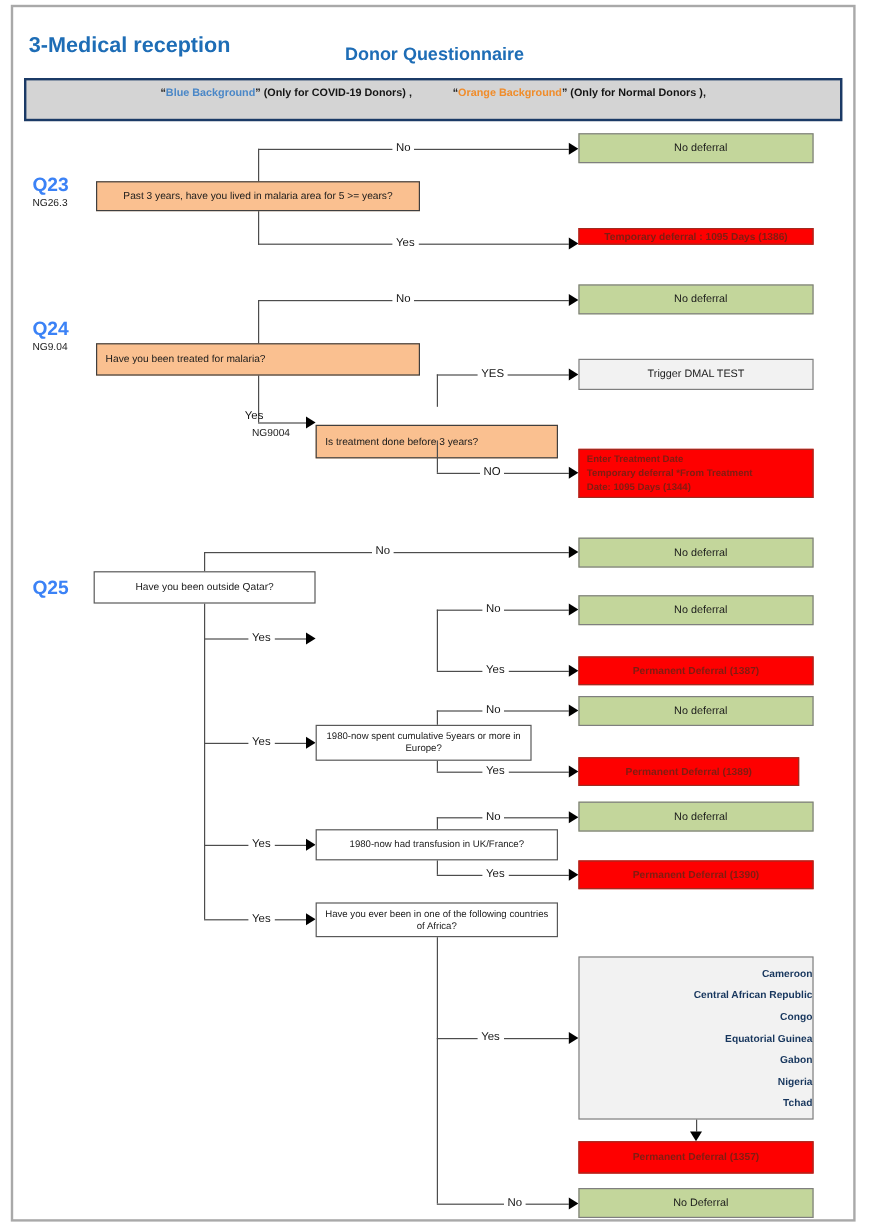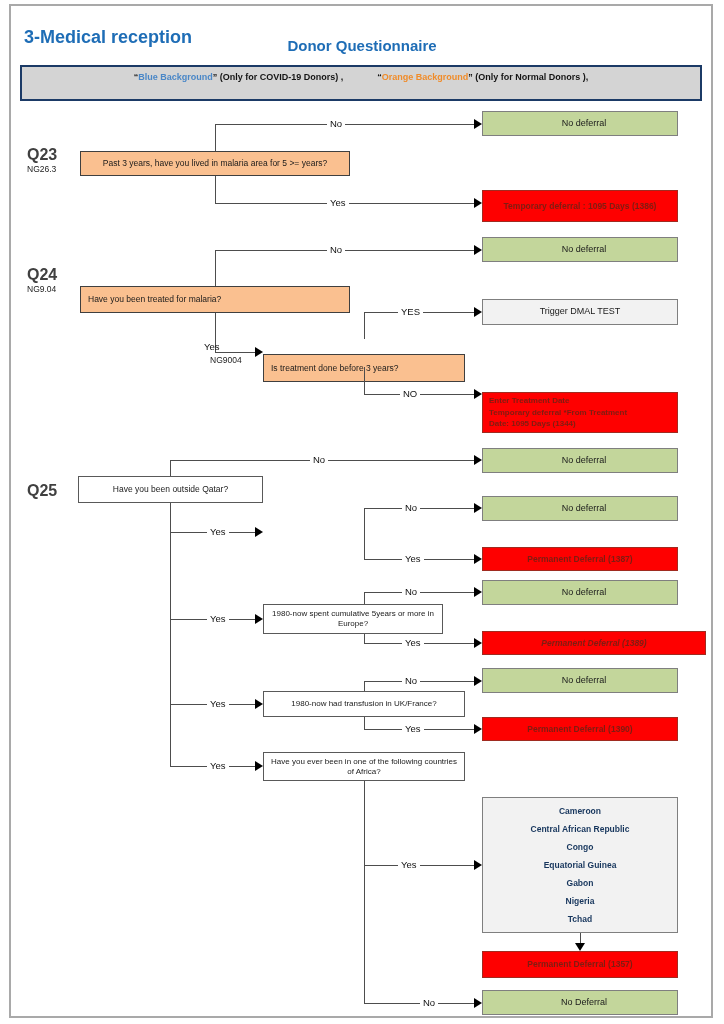--- a/index.html
+++ b/index.html
@@ -28,25 +28,25 @@
   .box{position:absolute;box-sizing:border-box;display:flex;align-items:center;justify-content:center;
        text-align:center;font-size:8.5px;line-height:1.25;color:#1a1a1a;padding:1px 4px;}
   .box.left{justify-content:flex-start;text-align:left;padding-left:7px;margin-top:15px;}
   .green{background:#c3d69b;border:1px solid #7f7f7f;font-size:9px;padding-left:12px;}
   .orange{background:#fac090;border:1px solid #3f3f3f;}
   .whiteb{background:#ffffff;border:1px solid #595959;}
   .grayb{background:#f2f2f2;border:1px solid #7f7f7f;font-size:9px;}
   .redb{background:#fe0000;border:1px solid #a02b20;color:#7e1d12;font-weight:bold;font-size:8.5px;}
   .redb.multi{flex-direction:column;align-items:flex-start;justify-content:center;
               text-align:left;font-size:8px;line-height:11.5px;padding-left:6px;}
-  .qlabel{position:absolute;color:#404040;font-weight:bold;font-size:16px;}
+  .qlabel{position:absolute;color:#3b82f6;font-weight:bold;font-size:16px;}
   .qcode{position:absolute;color:#222;font-size:8.5px;}
   .country{position:absolute;box-sizing:border-box;background:#f2f2f2;border:1px solid #7f7f7f;
            display:flex;flex-direction:column;justify-content:space-evenly;text-align:center;
-           font-size:8.5px;font-weight:bold;color:#17365d;}
+           font-size:8.5px;font-weight:bold;color:#17365d;align-items:flex-end;}
 </style>
 </head>
 <body>
 
 <div id="page">
   <div class="frame"></div>
 
   <div class="title">3-Medical reception</div>
   <div class="subtitle">Donor Questionnaire</div>
   <div class="legend">
@@ -61,21 +61,21 @@
   <div class="lab" style="left:327px;top:117px;">No</div>
   <div class="box green" style="left:482px;top:111px;width:196px;height:25px;">No deferral</div>
 
   <div class="qlabel" style="left:27px;top:146px;">Q23</div>
   <div class="qcode" style="left:27px;top:164px;">NG26.3</div>
   <div class="box orange" style="left:80px;top:151px;width:270px;height:25px;">Past 3 years, have you lived in malaria area for 5 &gt;= years?</div>
 
   <div class="hline" style="left:215px;top:203px;width:259px;"></div>
   <div class="arr-r" style="left:474px;top:198px;"></div>
   <div class="lab" style="left:327px;top:196px;">Yes</div>
-  <div class="box redb" style="left:482px;top:190px;width:196px;height:32px;">Temporary deferral : 1095 Days (1386)</div>
+  <div class="box redb" style="left:482px;top:190px;width:196px;height:14px;">Temporary deferral : 1095 Days (1386)</div>
 
   <div class="vline" style="left:215px;top:250px;height:102px;"></div>
   <div class="hline" style="left:215px;top:250px;width:259px;"></div>
   <div class="arr-r" style="left:474px;top:245px;"></div>
   <div class="lab" style="left:327px;top:243px;">No</div>
   <div class="box green" style="left:482px;top:237px;width:196px;height:25px;">No deferral</div>
 
   <div class="qlabel" style="left:27px;top:266px;">Q24</div>
   <div class="qcode" style="left:27px;top:284px;">NG9.04</div>
   <div class="box orange left" style="left:80px;top:271px;width:270px;height:27px;">Have you been treated for malaria?</div>
@@ -89,21 +89,21 @@
   <div class="vline" style="left:364px;top:312px;height:27px;"></div>
   <div class="hline" style="left:364px;top:312px;width:110px;"></div>
   <div class="arr-r" style="left:474px;top:307px;"></div>
   <div class="lab" style="left:398px;top:305px;">YES</div>
   <div class="box grayb" style="left:482px;top:299px;width:196px;height:26px;">Trigger DMAL TEST</div>
 
   <div class="vline" style="left:364px;top:367px;height:27px;"></div>
   <div class="hline" style="left:364px;top:394px;width:110px;"></div>
   <div class="arr-r" style="left:474px;top:389px;"></div>
   <div class="lab" style="left:400px;top:387px;">NO</div>
-  <div class="box redb multi" style="left:482px;top:392px;width:196px;height:41px;">
+  <div class="box redb multi" style="left:482px;top:374px;width:196px;height:41px;">
     <div>Enter Treatment Date</div>
     <div>Temporary deferral *From Treatment</div>
     <div>Date: 1095 Days (1344)</div>
   </div>
 
   <div class="vline" style="left:170px;top:460px;height:306px;"></div>
   <div class="hline" style="left:170px;top:460px;width:304px;"></div>
   <div class="arr-r" style="left:474px;top:455px;"></div>
   <div class="lab" style="left:310px;top:453px;">No</div>
   <div class="box green" style="left:482px;top:448px;width:196px;height:25px;">No deferral</div>
@@ -129,21 +129,21 @@
   <div class="lab" style="left:207px;top:612px;">Yes</div>
   <div class="vline" style="left:364px;top:592px;height:51px;"></div>
   <div class="hline" style="left:364px;top:592px;width:110px;"></div>
   <div class="arr-r" style="left:474px;top:587px;"></div>
   <div class="lab" style="left:402px;top:585px;">No</div>
   <div class="box green" style="left:482px;top:580px;width:196px;height:25px;">No deferral</div>
   <div class="box whiteb" style="left:263px;top:604px;width:180px;height:30px;font-size:8px;">1980-now spent cumulative 5years or more in Europe?</div>
   <div class="hline" style="left:364px;top:643px;width:110px;"></div>
   <div class="arr-r" style="left:474px;top:638px;"></div>
   <div class="lab" style="left:402px;top:636px;">Yes</div>
-  <div class="box redb" style="left:482px;top:631px;width:224px;height:24px;font-style:italic;">Permanent Deferral (1389)</div>
+  <div class="box redb" style="left:482px;top:631px;width:184px;height:24px;">Permanent Deferral (1389)</div>
 
   <div class="hline" style="left:170px;top:704px;width:85px;"></div>
   <div class="arr-r" style="left:255px;top:699px;"></div>
   <div class="lab" style="left:207px;top:697px;">Yes</div>
   <div class="vline" style="left:364px;top:681px;height:48px;"></div>
   <div class="hline" style="left:364px;top:681px;width:110px;"></div>
   <div class="arr-r" style="left:474px;top:676px;"></div>
   <div class="lab" style="left:402px;top:674px;">No</div>
   <div class="box green" style="left:482px;top:668px;width:196px;height:25px;">No deferral</div>
   <div class="box whiteb" style="left:263px;top:691px;width:202px;height:26px;font-size:8px;">1980-now had transfusion in UK/France?</div>

